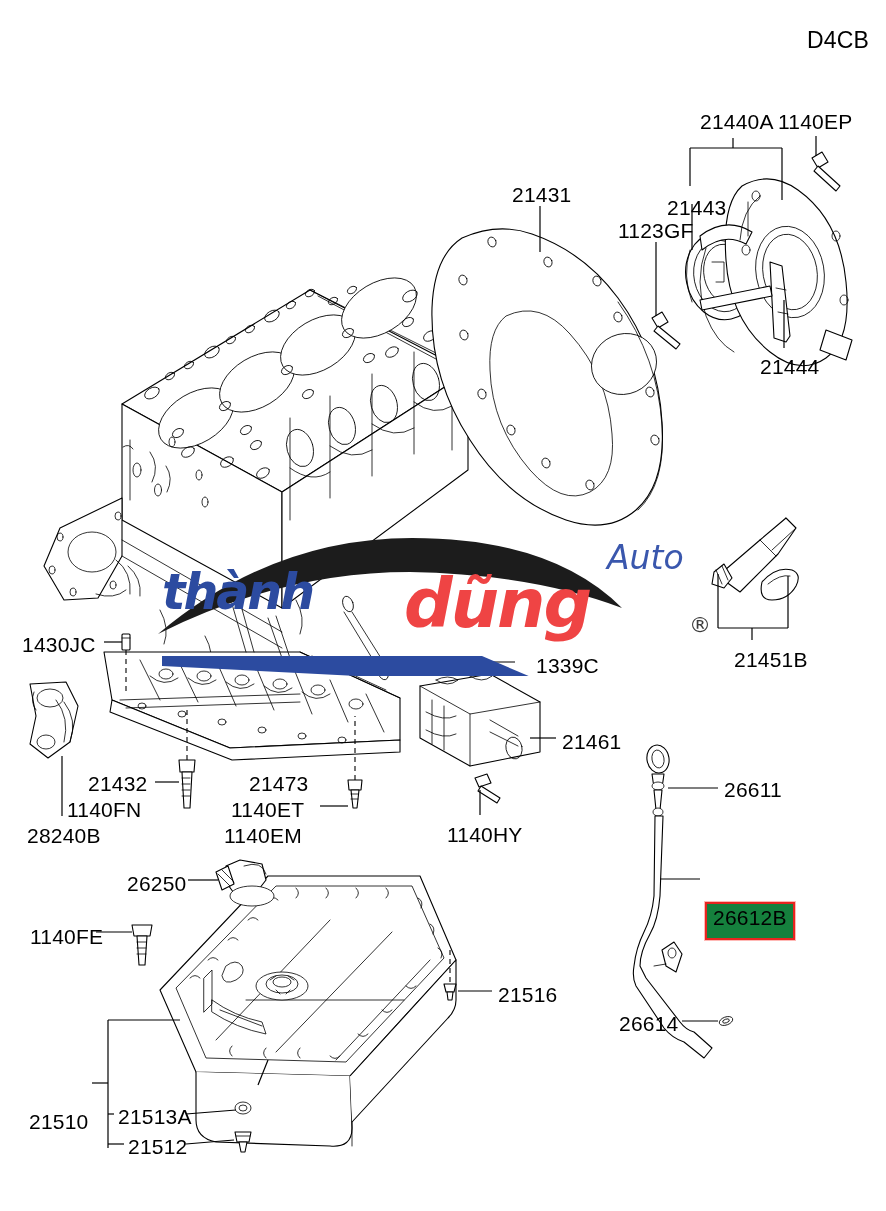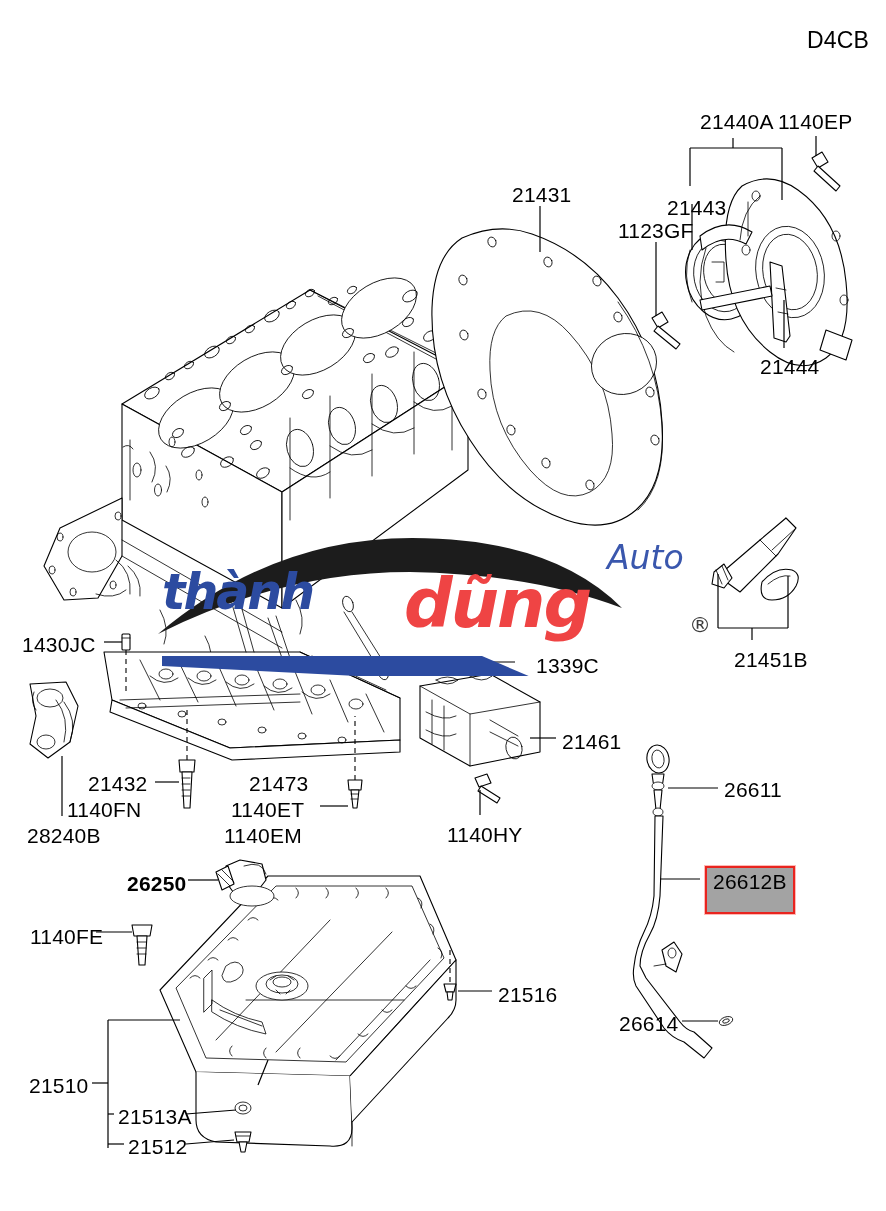--- a/index.html
+++ b/index.html
@@ -32,23 +32,24 @@
     white-space: nowrap;
     letter-spacing: 0.2px;
     line-height: 1.12;
   }
   .lbl.title {
     font-size: 23px;
     margin-left: 13px;
   }
   .lbl.hl {
     border: 2px solid #e8241f;
-    padding: 2px 6px 18px 6px;
-    background: #a3a3a3;
+    padding: 2px 6px 8px 6px;
+    background: #15803d;
     box-shadow: 0 0 0 1px #ffb9b6;
+    margin-top: 36px;
   }
 
   
   #watermark {
     position: absolute;
     left: 152px;
     top: 516px;
     width: 570px;
     height: 160px;
     pointer-events: none;
@@ -611,20 +612,20 @@
   <div class="lbl" style="left:231px; top:798px;text-align:center;">1140ET</div>
   <div class="lbl" style="left:224px; top:824px;">1140EM</div>
 
   <div class="lbl" style="left:447px; top:823px;">1140HY</div>
   <div class="lbl" style="left:562px; top:730px;">21461</div>
   <div class="lbl" style="left:724px; top:778px;">26611</div>
 
   <div class="lbl hl" style="left:705px; top:866px;">26612B</div>
 
   <div class="lbl" style="left:619px; top:1012px;">26614</div>
-  <div class="lbl" style="left:127px; top:872px;font-weight:bold;">26250</div>
+  <div class="lbl" style="left:127px; top:872px;">26250</div>
   <div class="lbl" style="left:30px; top:925px;">1140FE</div>
   <div class="lbl" style="left:498px; top:983px;">21516</div>
-  <div class="lbl" style="left:29px; top:1074px;">21510</div>
+  <div class="lbl" style="left:29px; top:1110px;">21510</div>
   <div class="lbl" style="left:118px; top:1105px;">21513A</div>
   <div class="lbl" style="left:128px; top:1135px;">21512</div>
 
 </div>
 
 </body></html>

